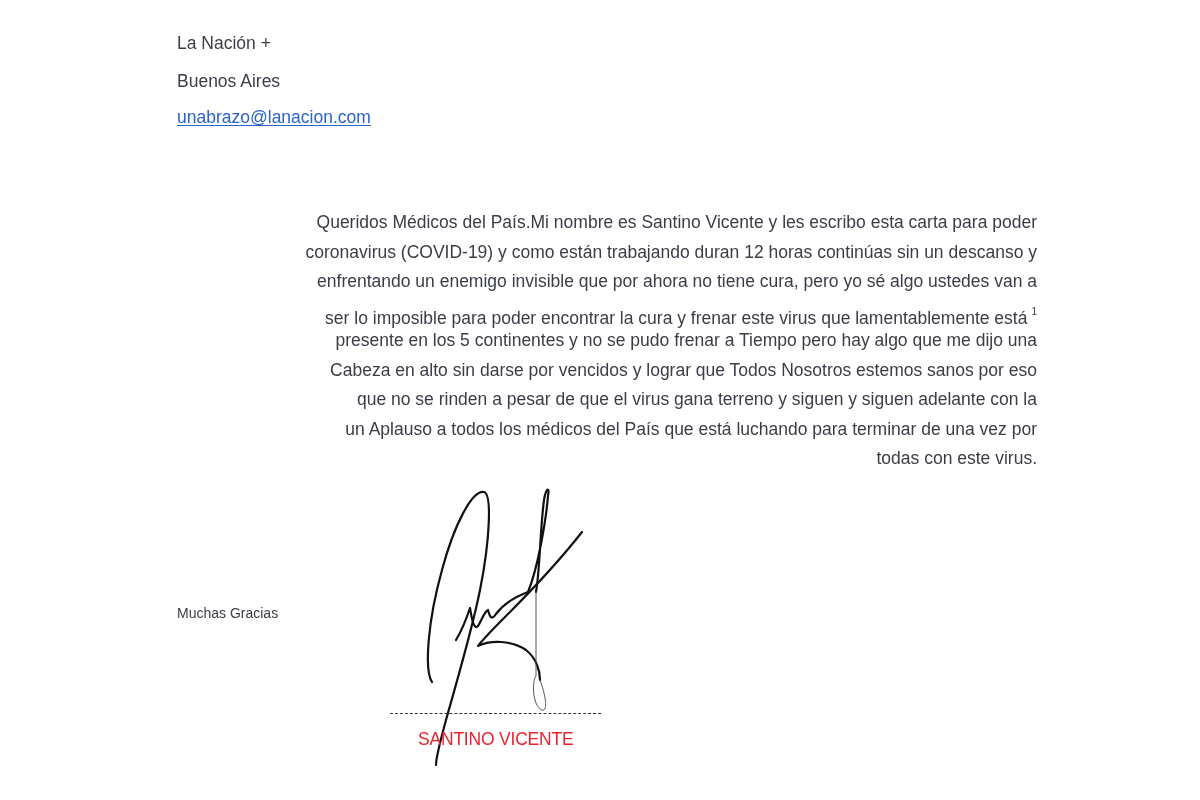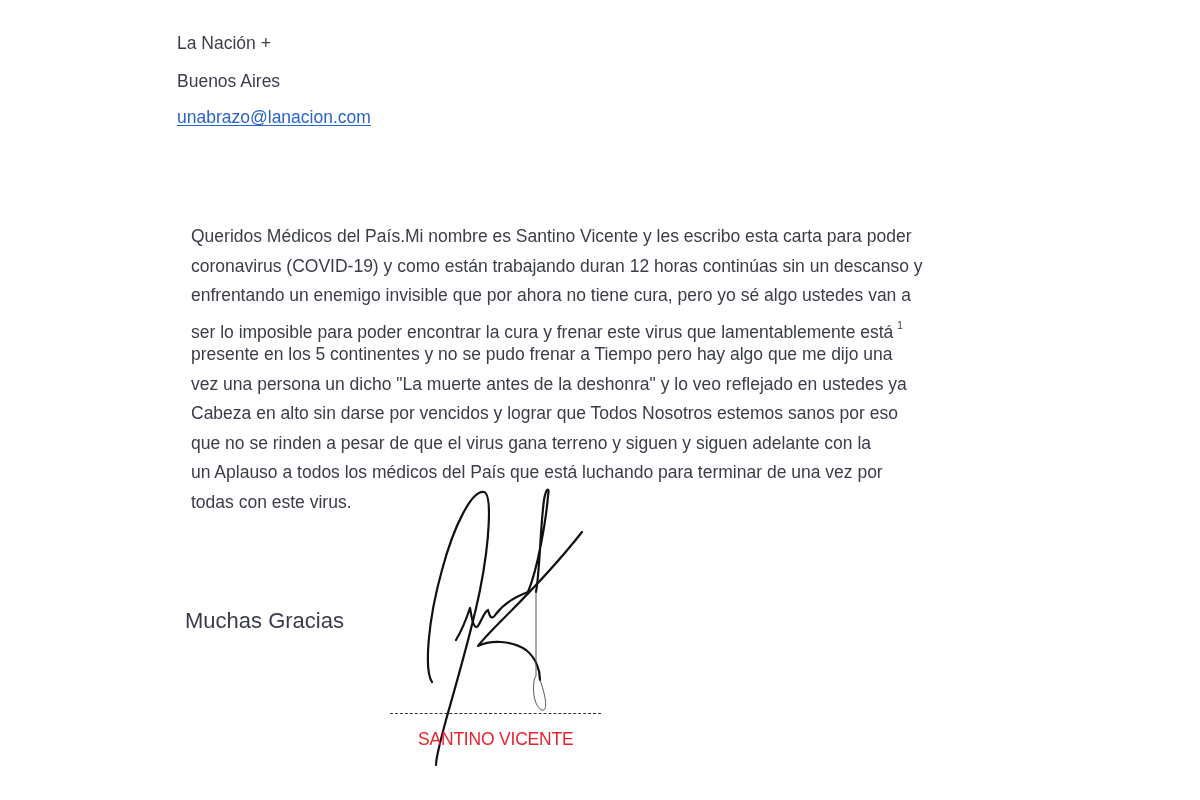--- a/index.html
+++ b/index.html
@@ -33,43 +33,44 @@
     color: #2a63c9;
     text-decoration: underline;
     text-underline-offset: 2px;
     cursor: pointer;
   }
   .body-text {
     position: absolute;
     left: 177px;
     top: 208px;
     width: 860px;
-    margin: 14px;
+    margin: 0;
+    text-align: right;
   }
   .body-line {
     display: block;
     font-size: 17.5px;
     line-height: 29.5px;
     height: 29.5px;
     white-space: nowrap;
     color: #3a3d48;
   }
   .fn {
     font-size: 10px;
     vertical-align: 9px;
     margin-left: 4px;
   }
   .closing {
     position: absolute;
     left: 177px;
     top: 602px;
-    font-size: 22px;
+    font-size: 14px;
     line-height: 22px;
     color: #3a3d48;
-    margin: 8px;
+    margin: 0;
   }
   .sig-line {
     position: absolute;
     left: 390px;
     top: 713px;
     width: 211px;
     height: 0;
     border-top: 1.5px dashed #333;
   }
   .sig-name {
@@ -99,21 +100,20 @@
   <p class="header-line" id="h-org">La Nación +</p>
   <p class="header-line" id="h-city">Buenos Aires</p>
   <a class="header-line" id="h-email">unabrazo@lanacion.com</a>
 
   <div class="body-text">
     <span class="body-line">Queridos Médicos del País.Mi nombre es Santino Vicente y les escribo esta carta para poder</span>
     <span class="body-line">coronavirus (COVID-19) y como están trabajando duran 12 horas continúas sin un descanso y</span>
     <span class="body-line">enfrentando un enemigo invisible que por ahora no tiene cura, pero yo sé algo ustedes van a</span>
     <span class="body-line"><span>ser lo imposible para poder encontrar la cura y frenar este virus que lamentablemente está</span><span class="fn">1</span></span>
     <span class="body-line">presente en los 5 continentes y no se pudo frenar a Tiempo pero hay algo que me dijo una</span>
-    <span class="body-line">vez una persona un dicho "La muerte antes de la deshonra" y lo veo reflejado en ustedes ya</span>
     <span class="body-line">Cabeza en alto sin darse por vencidos y lograr que Todos Nosotros estemos sanos por eso</span>
     <span class="body-line">que no se rinden a pesar de que el virus gana terreno y siguen y siguen adelante con la</span>
     <span class="body-line">un Aplauso a todos los médicos del País que está luchando para terminar de una vez por</span>
     <span class="body-line">todas con este virus.</span>
   </div>
 
   <p class="closing">Muchas Gracias</p>
 
   <svg class="signature" viewBox="0 0 240 300" xmlns="http://www.w3.org/2000/svg">
     <g fill="none" stroke="#111" stroke-width="2.2" stroke-linecap="round" stroke-linejoin="round">

